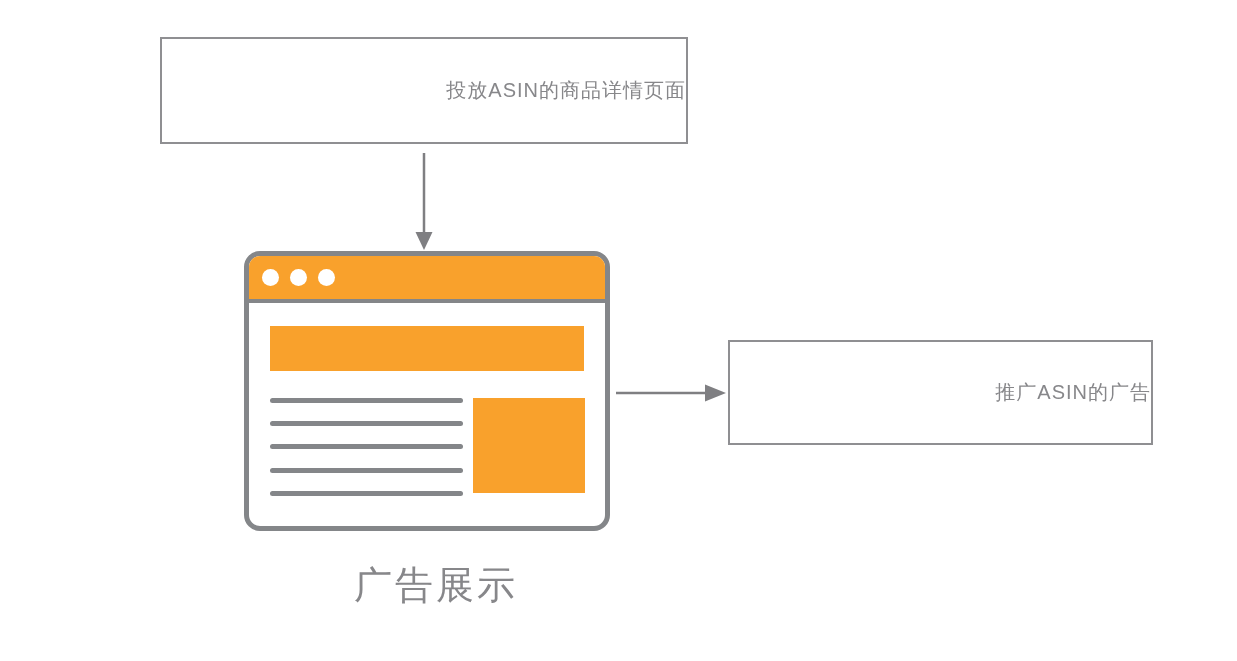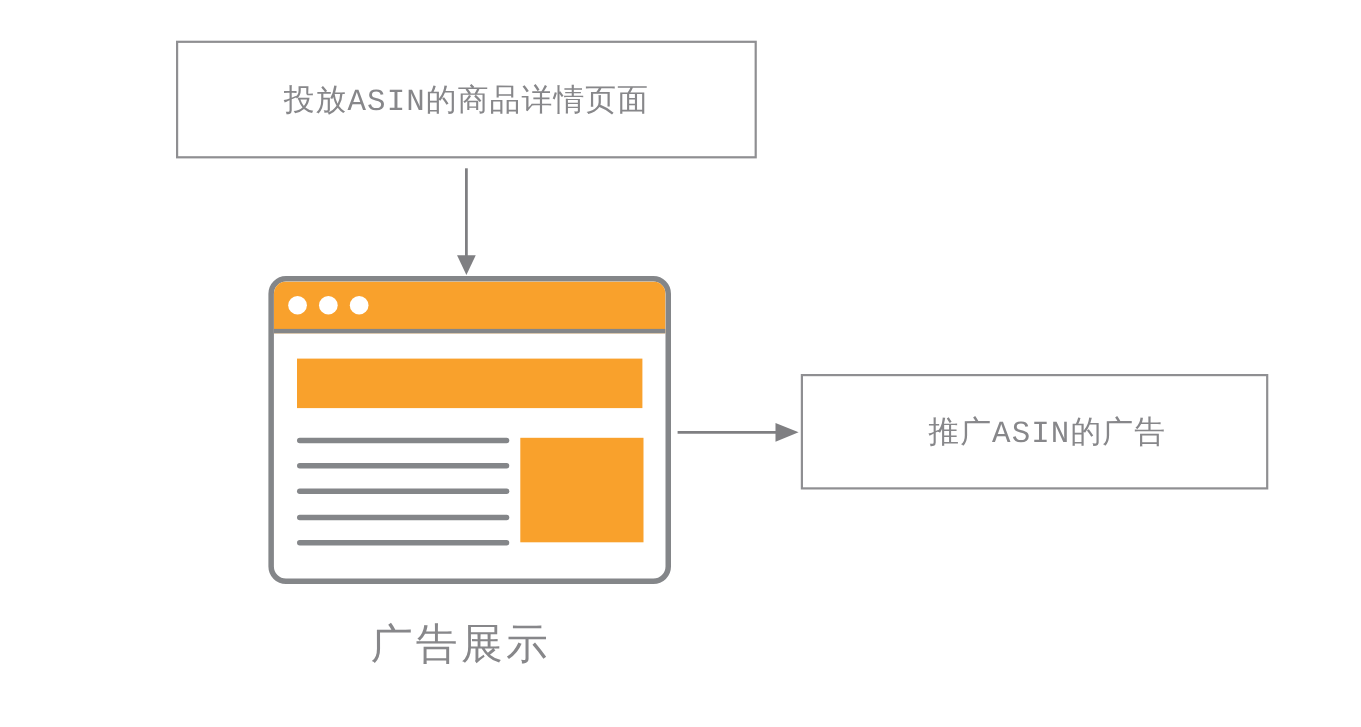--- a/index.html
+++ b/index.html
@@ -16,26 +16,25 @@
     background: var(--background);
     font-family: "Liberation Sans", sans-serif;
     overflow: hidden;
   }
   .canvas { position: relative; width: 1237px; height: 661px; }
 
   .node-box {
     position: absolute;
     border: 2px solid var(--box-border-gray);
     background: var(--background);
-    display: flex; align-items: center; justify-content: center;
+    display: flex; align-items: center; justify-content: flex-end;
     color: var(--text-gray);
-    font-size: 28px;
+    font-size: 20px;
     letter-spacing: 1px;
     white-space: nowrap;
-    font-family: Liberation Mono, monospace;
   }
   .source-box { left: 160px; top: 37px; width: 528px; height: 107px; }
   .target-box { left: 728px; top: 340px; width: 425px; height: 105px; padding-left: 23px; }
 
   .arrow-layer {
     position: absolute; left: 0; top: 0;
     width: 1237px; height: 661px;
     pointer-events: none;
   }
 
@@ -82,21 +81,21 @@
   .text-line:nth-of-type(6) { top: 188px; }
   .ad-square {
     position: absolute;
     left: 224px; top: 95px;
     width: 112px; height: 95px;
     background: var(--orange);
   }
 
   .caption {
     position: absolute;
-    left: 219px; top: 560px;
+    left: 236px; top: 560px;
     width: 400px;
     text-align: center;
     color: var(--text-gray);
     font-size: 38px;
     letter-spacing: 3px;
     white-space: nowrap;
   }
 </style>
 </head>
 <body>

